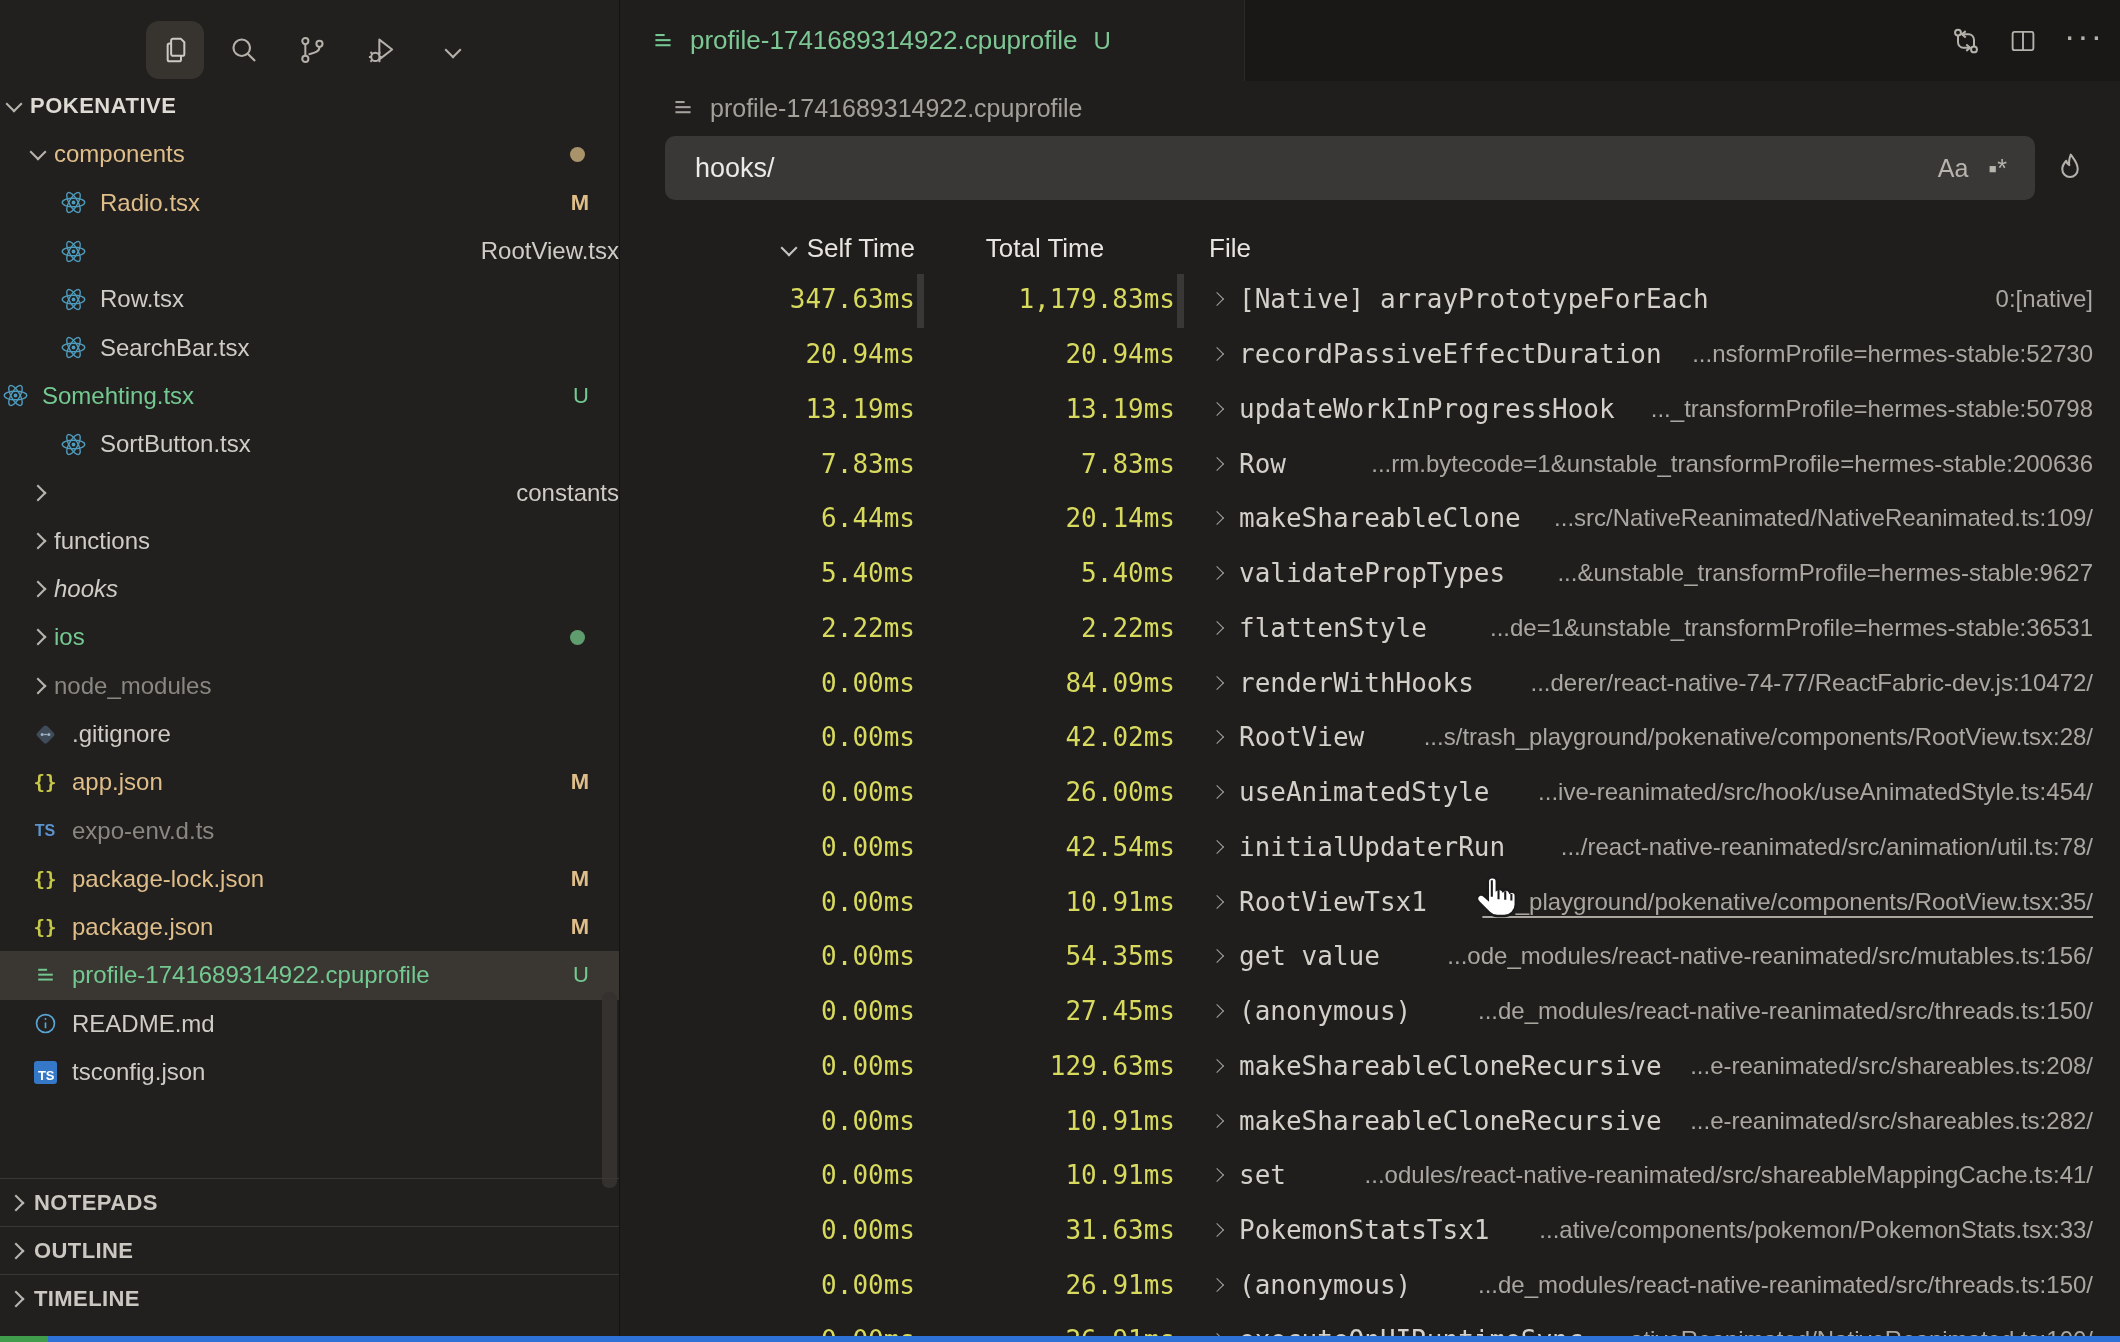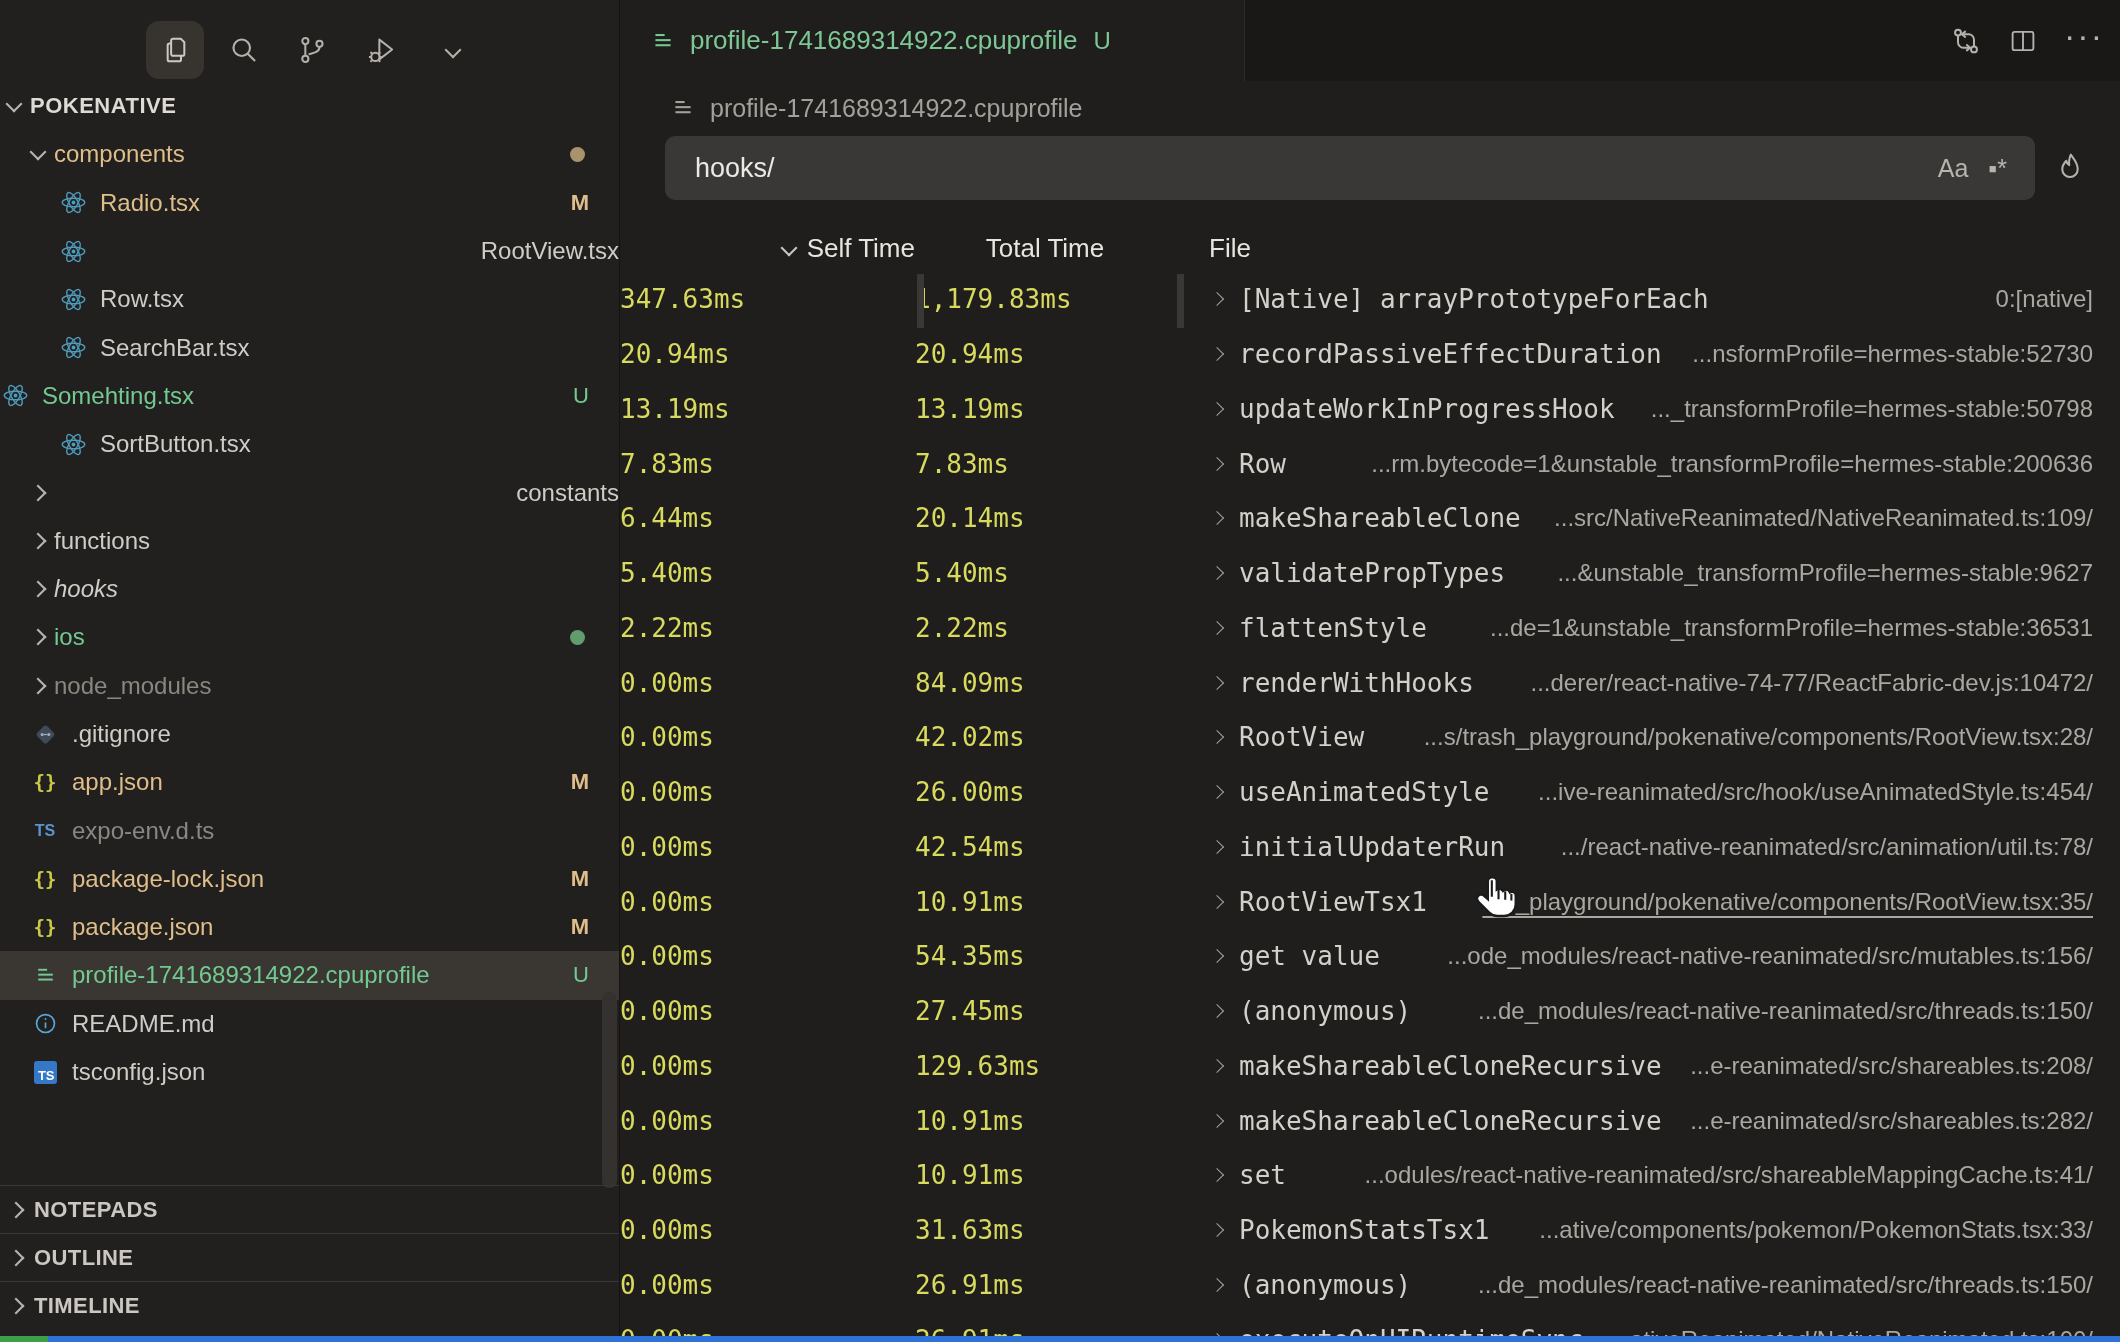--- a/index.html
+++ b/index.html
@@ -30,21 +30,21 @@
   .c-unt{color:#73c991}
   .c-ign{color:#8a8781}
   .tbadge{position:absolute;right:30px;font-size:22px;font-weight:bold}
   .tbadge.m{color:#dfbe8a}.tbadge.u{color:#73c991;font-weight:normal}
   .tdot{position:absolute;right:34px;width:15px;height:15px;border-radius:50%}
   .tdot.tan{background:#a8936b}.tdot.green{background:#5f9d6f}
   .ic-braces{font-family:"DejaVu Sans Mono",monospace;font-weight:bold;font-size:19px;color:#c9c948}
   .ic-tstext{font-weight:bold;font-size:16px;color:#5b94cf}
   .ic-tsbox{width:23px;height:23px;background:#3478c7;color:#fff;font-weight:bold;font-size:13px;
     display:flex;align-items:flex-end;justify-content:flex-end;padding:0 2px 1px 0;box-sizing:border-box;border-radius:3px}
-  .panes{position:absolute;left:0;bottom:13px;width:619px}
+  .panes{position:absolute;left:0;bottom:20px;width:619px}
   .pane{height:47px;border-top:1px solid #3a3836;display:flex;align-items:center;
     font-size:22px;font-weight:bold;color:#cbc8c2;letter-spacing:.4px}
   .pane .chev{margin:0 12px 0 10px}
   .sb-scroll{position:absolute;right:2px;top:992px;width:15px;height:196px;background:#34312e;border-radius:7px}
   
   .editor{position:absolute;left:620px;top:0;width:1500px;height:1342px;overflow:hidden}
   .tabstrip{position:absolute;left:0;top:0;width:1500px;height:81px;background:#191817}
   .tab{position:absolute;left:0;top:0;width:625px;height:81px;background:#1f1e1d;
     border-right:1px solid #2b2a29;display:flex;align-items:center;padding-left:30px;box-sizing:border-box}
   .tab-title{color:#7cc793;font-size:26px;margin-left:14px}
@@ -60,21 +60,21 @@
   .flamebtn{position:absolute;left:1420px;top:146px;width:60px;height:46px;display:flex;align-items:center;justify-content:center}
   
   .thead{position:absolute;left:0;top:228px;width:1473px;height:40px;display:flex;align-items:center;
     color:#e8e5e0;font-size:26px}
   .hcell-self{width:295px;display:flex;align-items:center;justify-content:flex-end;gap:12px}
   .hcell-total{width:260px;text-align:center}
   .hcell-file{margin-left:34px}
   .thead .chev{border-color:#c9c6c0}
   .rows{position:absolute;left:0;top:272px;width:1473px}
   .prow{display:flex;align-items:center;height:54.75px;white-space:pre}
-  .c-self,.c-total{font-family:"DejaVu Sans Mono",monospace;font-size:26px;color:#d8da5e;}
+  .c-self,.c-total{font-family:"DejaVu Sans Mono",monospace;font-size:26px;color:#d8da5e;text-align:right}
   .c-self{width:295px}.c-total{width:260px}
   .rchev{width:9px;height:9px;border-right:1.8px solid #a5a29c;border-top:1.8px solid #a5a29c;
     transform:rotate(45deg);margin:0 17px 0 37px;flex:none}
   .c-fn{font-family:"DejaVu Sans Mono",monospace;font-size:26px;color:#d3d0ca}
   .c-path{margin-left:auto;font-size:24px;color:#aaa7a1;padding-left:20px}
   .c-path.link{text-decoration:underline;text-underline-offset:6px}
   .sash{position:absolute;width:7px;height:54px;background:#3a3836;top:2px}
   
   .statusbar{position:absolute;left:0;top:1336px;width:2120px;height:6px;display:flex}
   .st-green{width:48px;height:6px;background:#3f9d4b}

